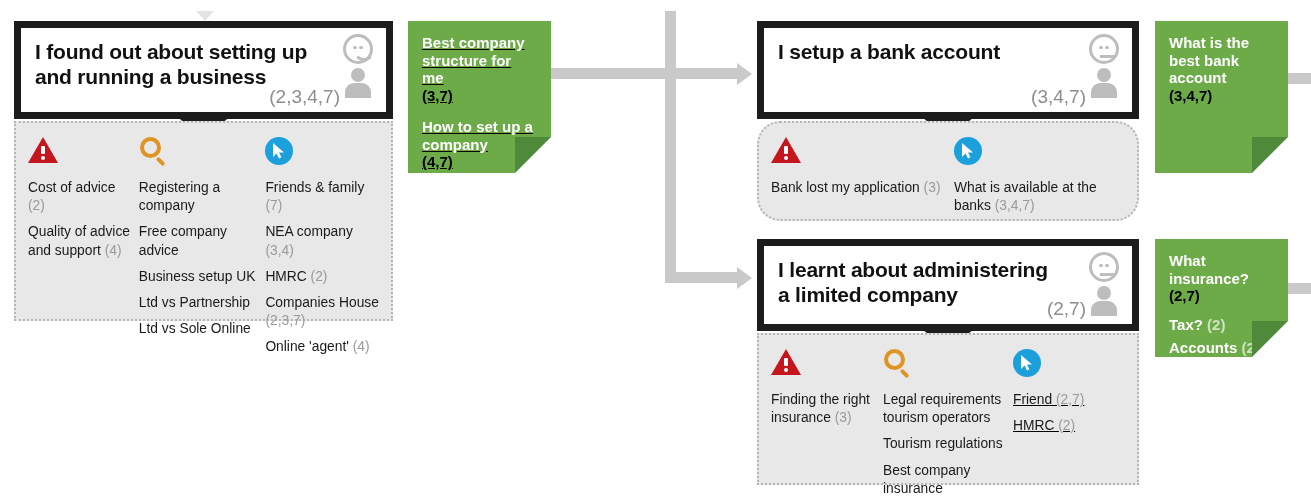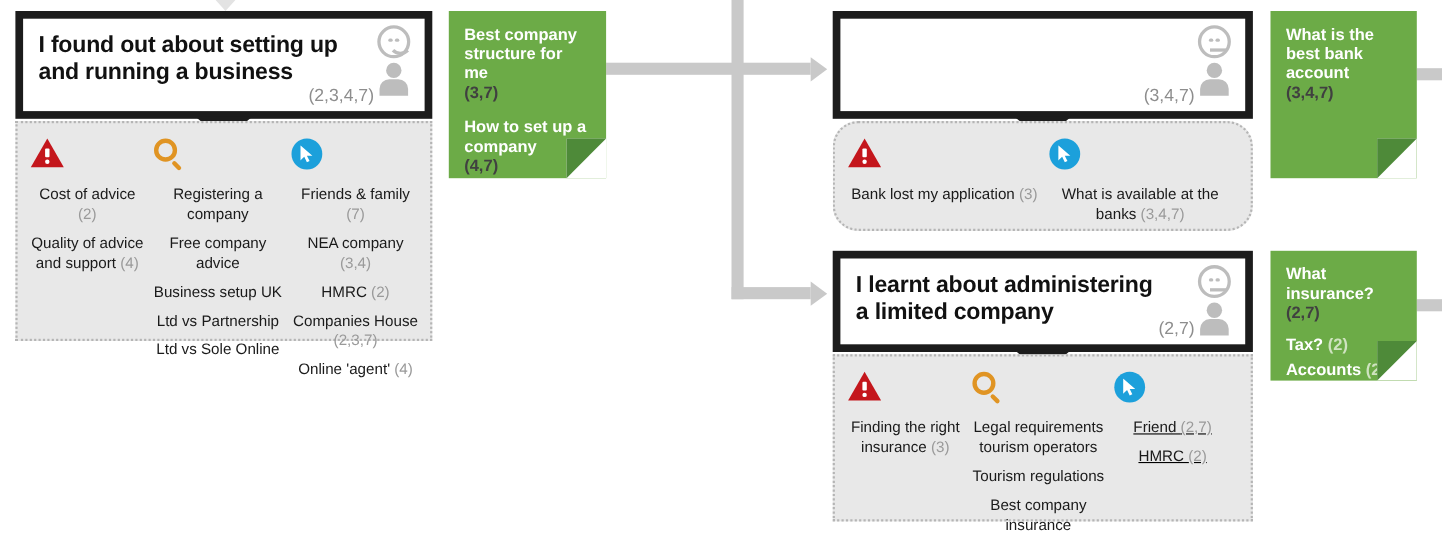--- a/index.html
+++ b/index.html
@@ -3,21 +3,21 @@
 <meta charset="utf-8">
 <style>
   html,body{margin:0;padding:0;}
   body{
     width:1311px;height:496px;
     background:#ffffff;
     font-family:"Liberation Sans", sans-serif;
     position:relative;
     overflow:hidden;
   }
-  .stage{position:absolute;left:0;top:0;width:1311px;height:428px;}
+  .stage{position:absolute;left:0;top:11px;width:1311px;height:428px;}
 
   
   .conn{position:absolute;background:#c9c9c9;}
   .arrow-right{
     position:absolute;width:0;height:0;
     border-top:11px solid transparent;
     border-bottom:11px solid transparent;
     border-left:15px solid #c9c9c9;
   }
   .arrow-down-faint{
@@ -48,21 +48,21 @@
     font-size:21px;
     font-weight:bold;
     color:#111111;
     line-height:1.17;
     letter-spacing:-0.2px;
     max-width:285px;
   }
   .bubble-code{
     position:absolute;
     right:46px;bottom:4px;
-    font-size:16px;
+    font-size:19px;
     color:#8d8d8d;
   }
   
   .tail{
     position:absolute;
     left:50%;margin-left:-26px;
     bottom:-20px;
     width:52px;height:22px;
     background:#1c1c1c;
     clip-path:polygon(0 0, 52px 0, 26px 22px);
@@ -114,21 +114,20 @@
     box-sizing:border-box;
   }
   .cols{display:flex;padding:14px 0 0 0;}
   .col{box-sizing:border-box;}
   .col-icon{height:34px;margin-bottom:8px;position:relative;}
   .item{
     font-size:13.8px;
     color:#1a1a1a;
     line-height:1.32;
     margin-bottom:8px;
-    text-align:center;
   }
   .item .code{color:#9a9a9a;}
 
   
   .ico-warn{
     position:relative;width:30px;height:27px;
   }
   .ico-warn .tri{
     width:0;height:0;
     border-left:15px solid transparent;
@@ -172,21 +171,21 @@
   .note-fold{
     position:absolute;right:0;bottom:0;
     width:0;height:0;
     border-left:36px solid #4e8a39;
     border-bottom:36px solid #ffffff;
   }
   .note-title{
     font-size:15px;font-weight:bold;color:#ffffff;line-height:1.18;
   }
   .note-code{
-    font-size:15px;font-weight:bold;color:#404040;line-height:1.25;
+    font-size:15px;font-weight:bold;color:#000000;line-height:1.25;
     margin-bottom:12px;
   }
   .note-line{
     font-size:15px;font-weight:bold;color:#ffffff;line-height:1.25;margin-bottom:4px;
   }
   .note-line .c{color:#cfe3c0;}
 </style>
 </head>
 <body>
 
@@ -259,31 +258,32 @@
           <div class="item"><span>Friends &amp; family </span><span class="code">(7)</span></div>
           <div class="item"><span>NEA company </span><span class="code">(3,4)</span></div>
           <div class="item"><span>HMRC </span><span class="code">(2)</span></div>
           <div class="item"><span>Companies House </span><span class="code">(2,3,7)</span></div>
           <div class="item"><span>Online 'agent' </span><span class="code">(4)</span></div>
         </div>
       </div>
     </div>
   </div>
 
-  <div class="note" style="left:408px;top:10px;width:143px;height:152px;">
+  <div class="note" style="left:408px;top:10px;width:143px;height:152px;text-decoration:underline;">
     <div class="note-title">Best company structure for me</div>
     <div class="note-code">(3,7)</div>
     <div class="note-title">How to set up a company</div>
     <div class="note-code">(4,7)</div>
     <div class="note-fold"></div>
   </div>
 
   <div class="group" style="left:757px;top:10px;">
     <div class="bubble" style="width:382px;height:98px;">
       <div class="bubble-inner">
+        <div class="bubble-title">I setup a bank account</div>
         <div class="bubble-code">(3,4,7)</div>
         <div class="avatar">
           <div class="face">
             <span class="eye l"></span>
               <span class="eye r"></span>
             <span class="mouth-flat"></span>
           </div>
           <div class="person-head"></div>
           <div class="person-body"></div>
         </div>

